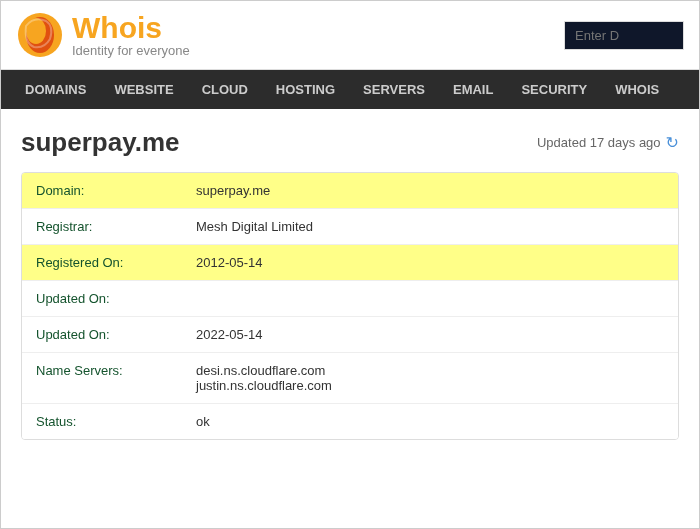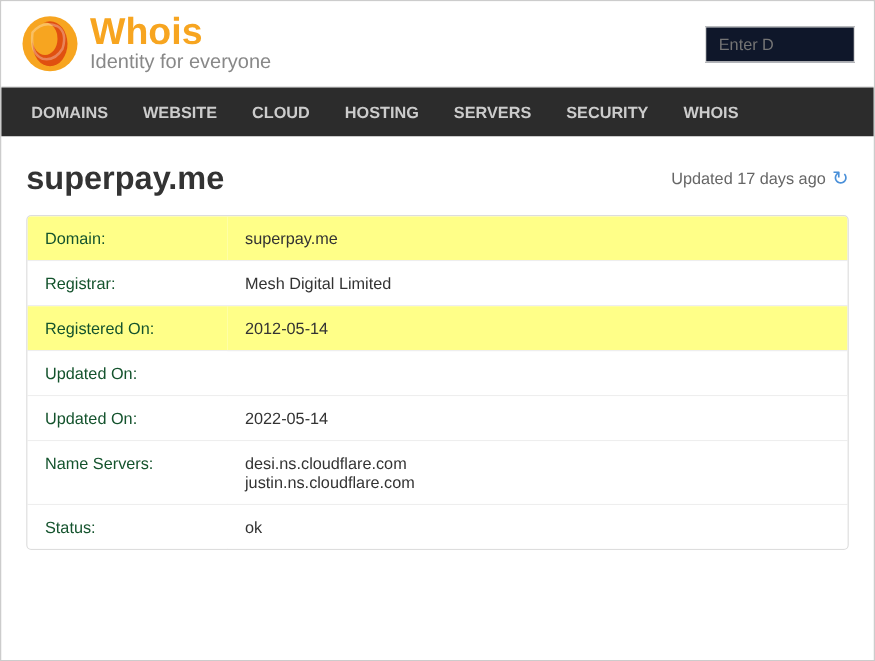--- a/index.html
+++ b/index.html
@@ -33,21 +33,21 @@
       display: flex;
       flex-direction: column;
     }
     .logo-name {
       font-size: 30px;
       font-weight: bold;
       color: #f7a520;
       line-height: 1;
     }
     .logo-tagline {
-      font-size: 16px;
+      font-size: 13px;
       color: #888;
     }
     .header-search {
       background: #0f172a;
       border: 1px solid #ddd;
       padding: 6px 10px;
       font-size: 13px;
       color: #aaa;
       width: 120px;
     }
@@ -180,20 +180,21 @@
   </div>
   <input class="header-search" type="text" placeholder="Enter D" style="">
 </div>
 
 <nav class="nav">
 <div class="nav-item">DOMAINS</div>
     <div class="nav-item">WEBSITE</div>
     <div class="nav-item">CLOUD</div>
     <div class="nav-item">HOSTING</div>
     <div class="nav-item">SERVERS</div>
+    <div class="nav-item">EMAIL</div>
     <div class="nav-item">SECURITY</div>
     <div class="nav-item">WHOIS</div>
   </nav>
 
 <div class="main">
   <div class="domain-title-row">
     <h1 class="domain-title">superpay.me</h1>
     <div class="updated-info">
       <span>Updated 17 days ago</span>
       <span class="refresh-icon">↻</span>

